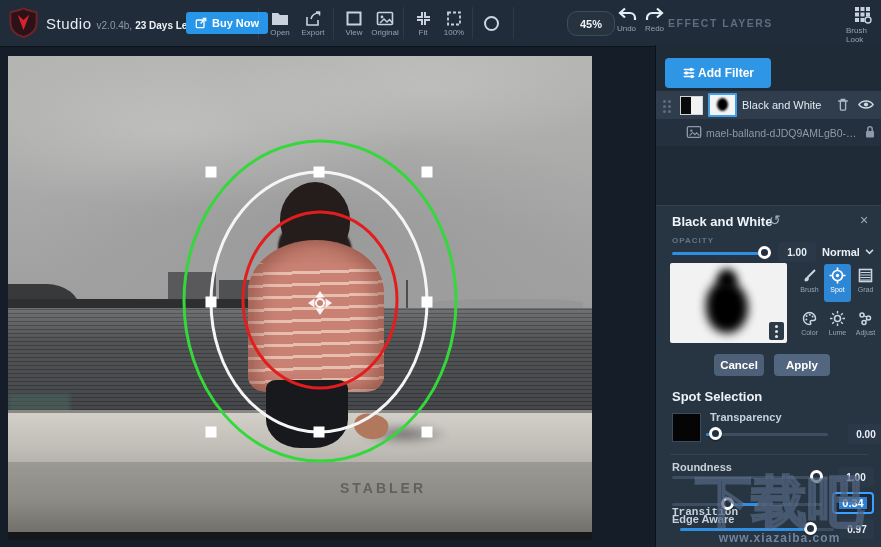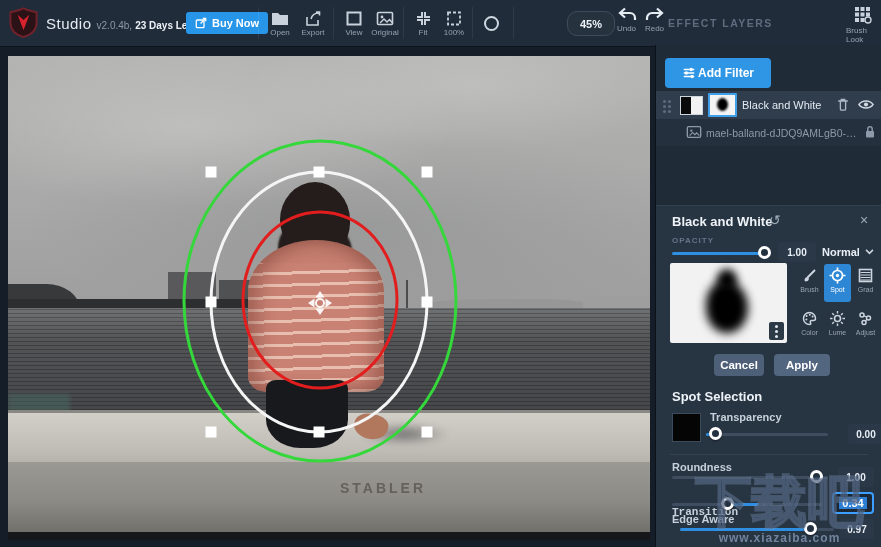--- a/index.html
+++ b/index.html
@@ -22,21 +22,21 @@
   .circle-tool{position:absolute;left:484px;top:16px;width:11px;height:11px;border:2px solid #cdd6e0;border-radius:50%;}
   .zoom-box{position:absolute;left:567px;top:11px;width:46px;height:23px;border:1px solid #3e4b5c;border-radius:10px;
             background:#27323f;color:#eef3f8;font-size:11px;font-weight:bold;display:flex;align-items:center;justify-content:center;}
   .undo-btn{position:absolute;left:613px;top:7px;width:27px;}
   .redo-btn{position:absolute;left:641px;top:7px;width:27px;}
   .ur{display:flex;flex-direction:column;align-items:center;gap:1px;cursor:pointer;}
   .panel-header-label{position:absolute;left:668px;top:17px;font-size:10.5px;color:#5d6c7e;letter-spacing:1.5px;font-weight:bold;}
   .save-look{position:absolute;left:846px;top:6px;width:33px;display:flex;flex-direction:column;align-items:center;gap:2px;cursor:pointer;}
 
   
-  .photo{position:absolute;left:8px;top:56px;width:642px;height:484px;overflow:hidden;background:#ec4899;}
+  .photo{position:absolute;left:8px;top:56px;width:556px;height:484px;overflow:hidden;background:#ec4899;padding-left:28px;}
   .sky{position:absolute;left:0;top:0;width:100%;height:256px;
        background:radial-gradient(60% 45% at 28% 28%,rgba(255,255,255,.20),transparent 70%),
                   radial-gradient(50% 35% at 72% 12%,rgba(255,255,255,.16),transparent 70%),
                   radial-gradient(70% 50% at 55% 65%,rgba(110,110,112,.22),transparent 75%),
                   linear-gradient(180deg,#b4b4b2 0,#a7a8a7 60%,#9c9d9c 100%);}
   .headland{position:absolute;left:415px;top:243px;width:160px;height:14px;background:#969796;border-radius:45% 30% 0 0;opacity:.95;}
   .bldg1{position:absolute;left:160px;top:216px;width:48px;height:52px;background:#59595b;}
   .bldg2{position:absolute;left:211px;top:224px;width:76px;height:44px;background:#505153;}
   .mast{position:absolute;left:398px;top:224px;width:2px;height:30px;background:#4c4d4f;}
   .rocks{position:absolute;left:-12px;top:228px;width:84px;height:64px;background:#37393a;border-radius:0 40% 30% 0;}

